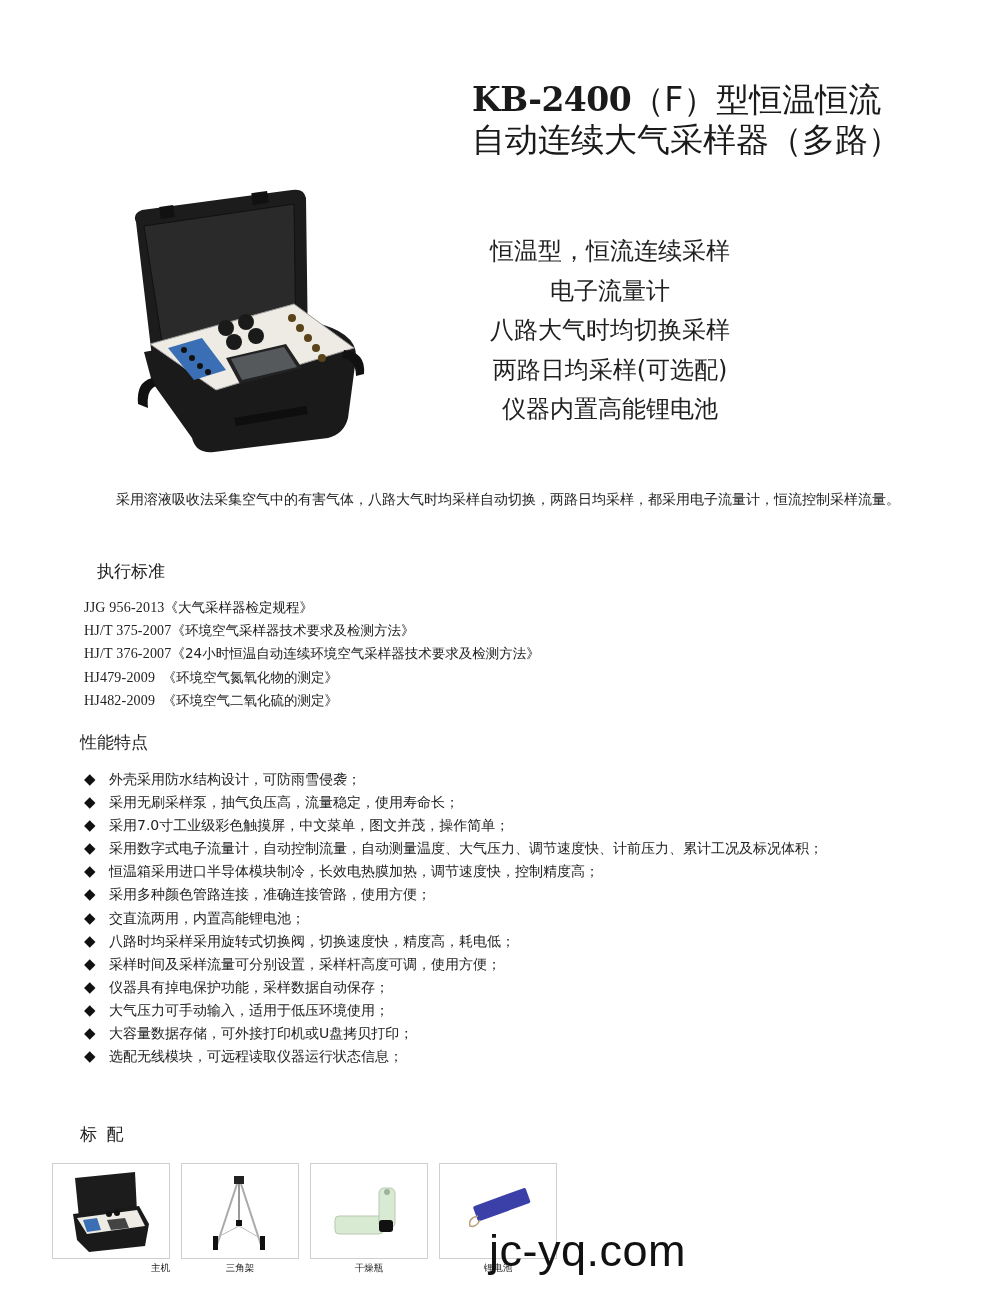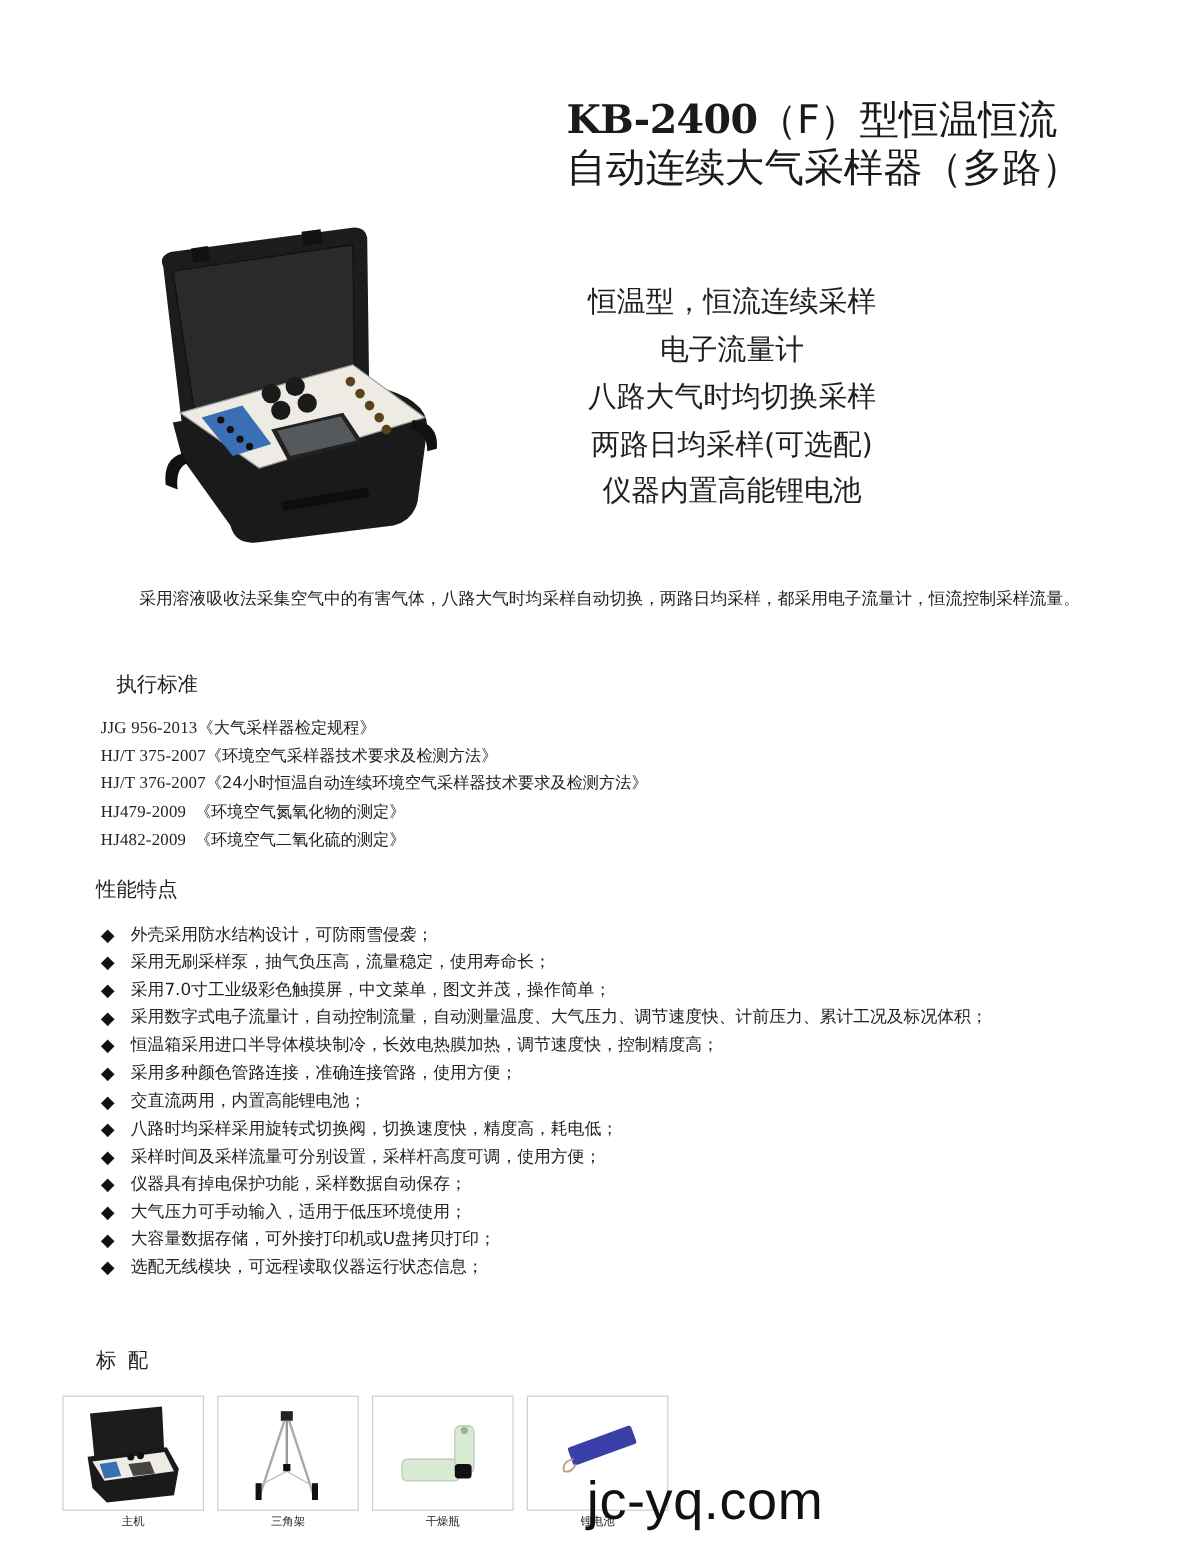--- a/index.html
+++ b/index.html
@@ -131,21 +131,21 @@
   <svg width="116" height="94" viewBox="0 0 116 94">
     <path d="M22 14 L82 8 L84 48 L26 54 Z" fill="#1c1c1c"></path>
     <path d="M20 50 L86 42 L96 60 L92 82 L36 88 L24 76 Z" fill="#1a1a1a"></path>
     <path d="M24 54 L84 46 L92 62 L34 70 Z" fill="#eeebe4"></path>
     <path d="M30 56 L44 54 L48 66 L34 68 Z" fill="#3a6fb5"></path>
     <path d="M54 56 L72 54 L76 64 L58 66 Z" fill="#444"></path>
     <circle cx="56" cy="50" r="3" fill="#111"></circle>
       <circle cx="64" cy="49" r="3" fill="#111"></circle>
   </svg>
 </div>
-<div class="acc-label" style="left:52px;">主机</div>
+<div class="acc-label" style="left:52px;text-align:right;">主机</div>
 
 <div class="acc" style="left:181px;">
   <svg width="116" height="94" viewBox="0 0 116 94">
     <rect x="52" y="12" width="10" height="8" fill="#222"></rect>
     <line x1="57" y1="20" x2="57" y2="62" stroke="#999" stroke-width="2"></line>
     <line x1="55" y1="20" x2="34" y2="84" stroke="#aaa" stroke-width="2"></line>
     <line x1="59" y1="20" x2="80" y2="84" stroke="#aaa" stroke-width="2"></line>
     <line x1="57" y1="62" x2="34" y2="74" stroke="#bbb" stroke-width="1"></line>
     <line x1="57" y1="62" x2="78" y2="74" stroke="#bbb" stroke-width="1"></line>
     <rect x="31" y="72" width="5" height="14" fill="#111"></rect>

